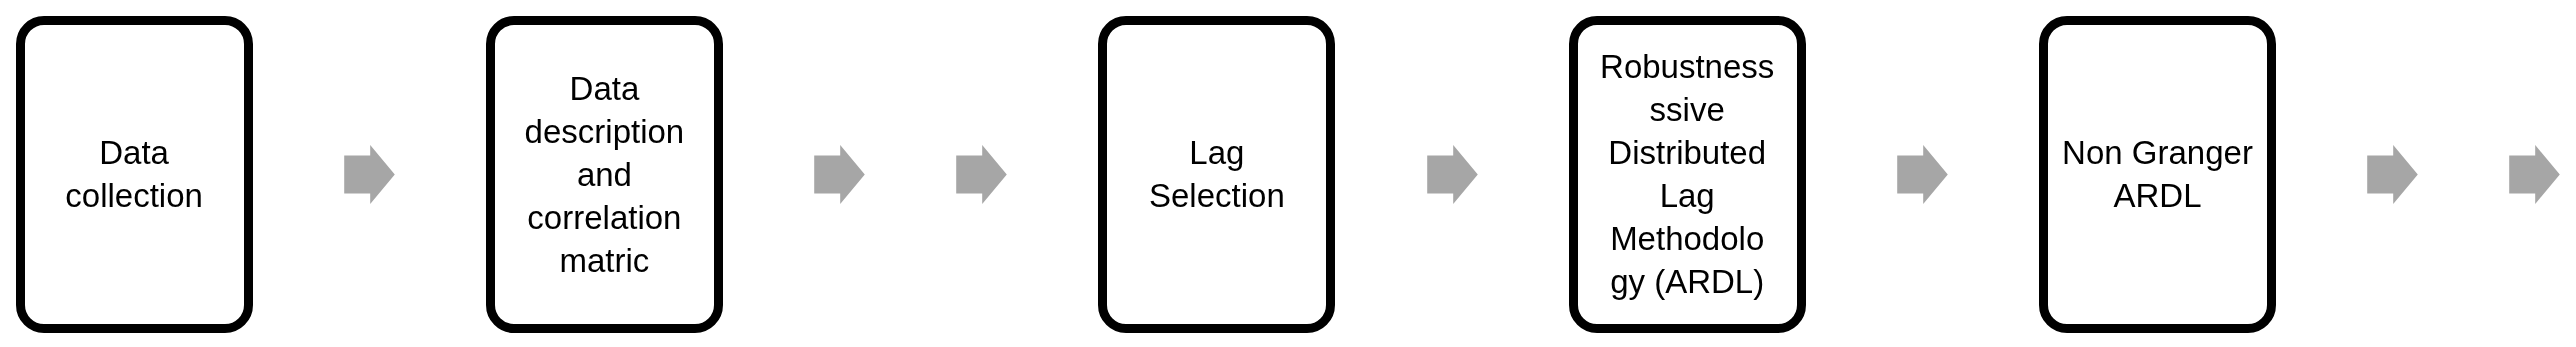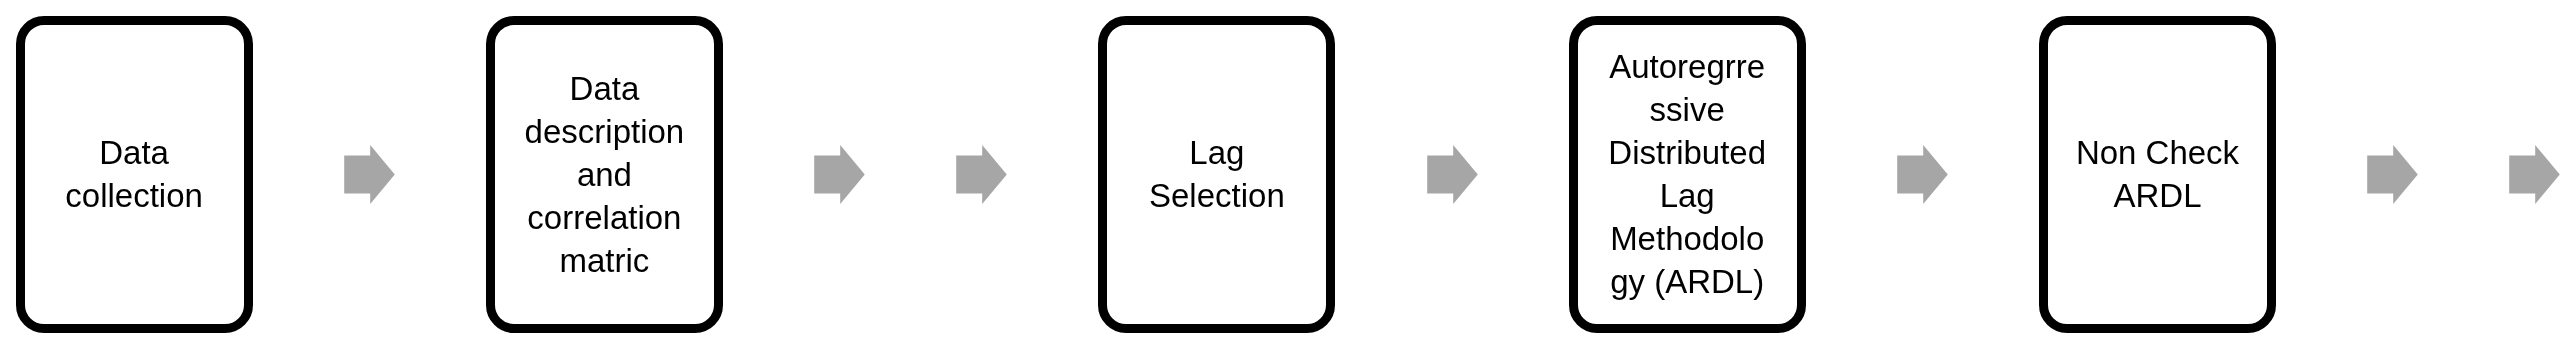--- a/index.html
+++ b/index.html
@@ -81,34 +81,34 @@
   <div class="flow-box">
     <div class="label">Lag
 Selection</div>
   </div>
 
   <svg class="arrow" viewBox="0 0 72 84" xmlns="http://www.w3.org/2000/svg" aria-hidden="true">
     <polygon points="0,15 37,15 37,0 72,42 37,84 37,69 0,69" fill="currentColor"></polygon>
   </svg>
 
   <div class="flow-box">
-    <div class="label">Autoregrre
+    <div class="label">Robustness
 ssive
 Distributed
 Lag
 Methodolo
 gy (ARDL)</div>
   </div>
 
   <svg class="arrow" viewBox="0 0 72 84" xmlns="http://www.w3.org/2000/svg" aria-hidden="true">
     <polygon points="0,15 37,15 37,0 72,42 37,84 37,69 0,69" fill="currentColor"></polygon>
   </svg>
 
   <div class="flow-box">
-    <div class="label">Non Check
+    <div class="label">Non Granger
 ARDL</div>
   </div>
 
   <svg class="arrow" viewBox="0 0 72 84" xmlns="http://www.w3.org/2000/svg" aria-hidden="true">
     <polygon points="0,15 37,15 37,0 72,42 37,84 37,69 0,69" fill="currentColor"></polygon>
   </svg>
 
 
   <svg class="arrow" viewBox="0 0 72 84" xmlns="http://www.w3.org/2000/svg" aria-hidden="true">
     <polygon points="0,15 37,15 37,0 72,42 37,84 37,69 0,69" fill="currentColor"></polygon>

